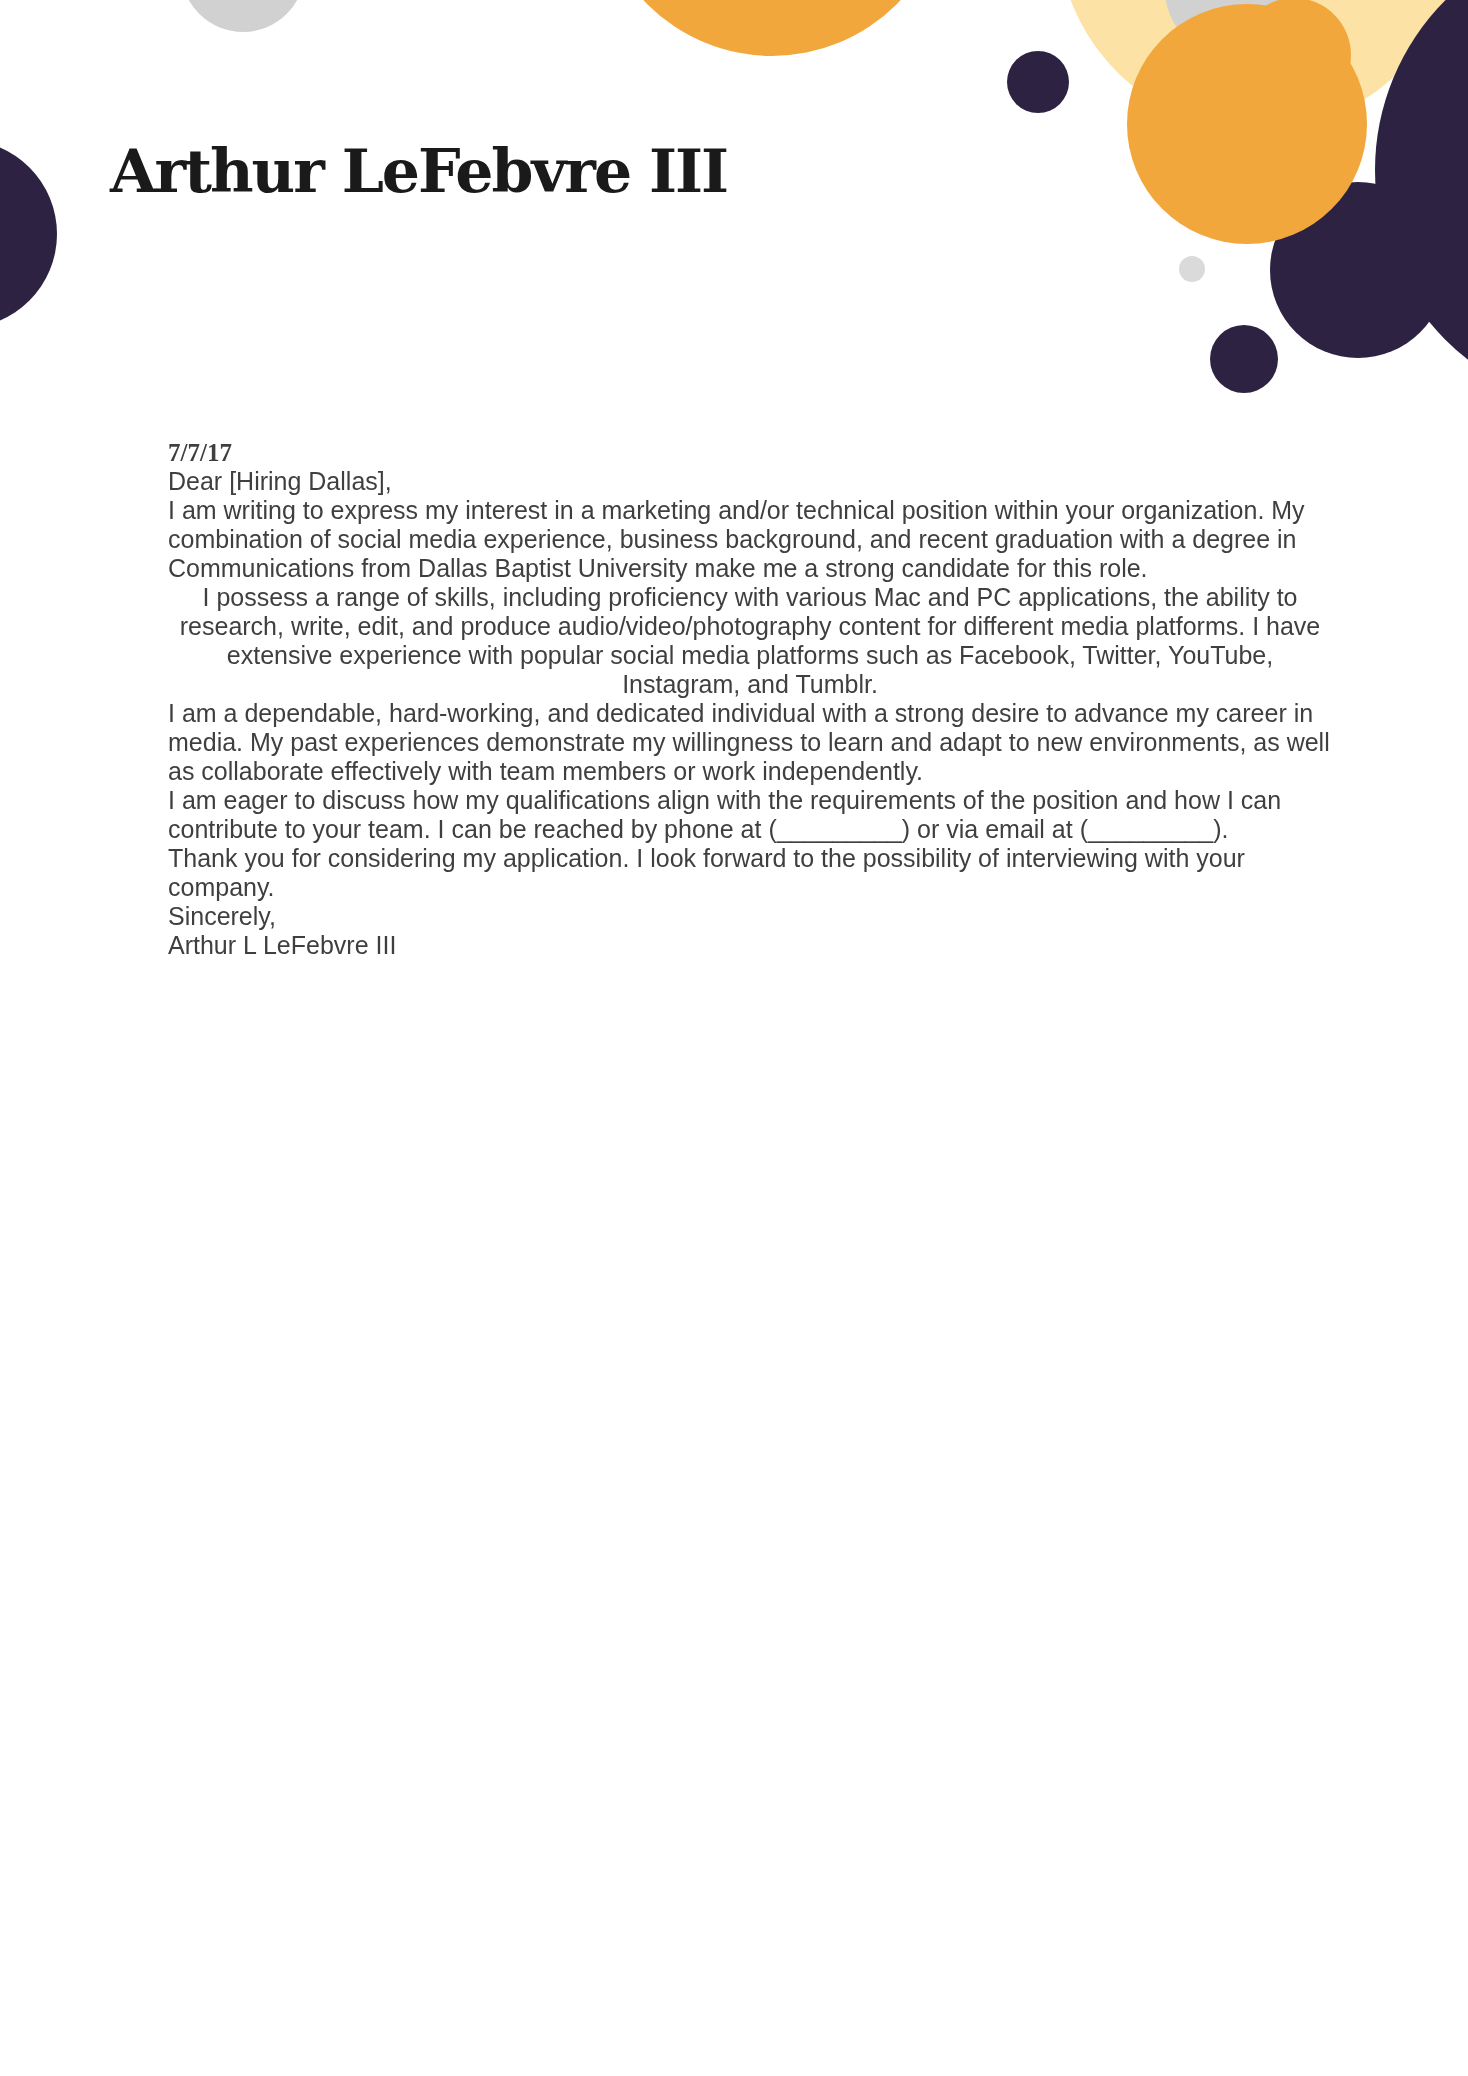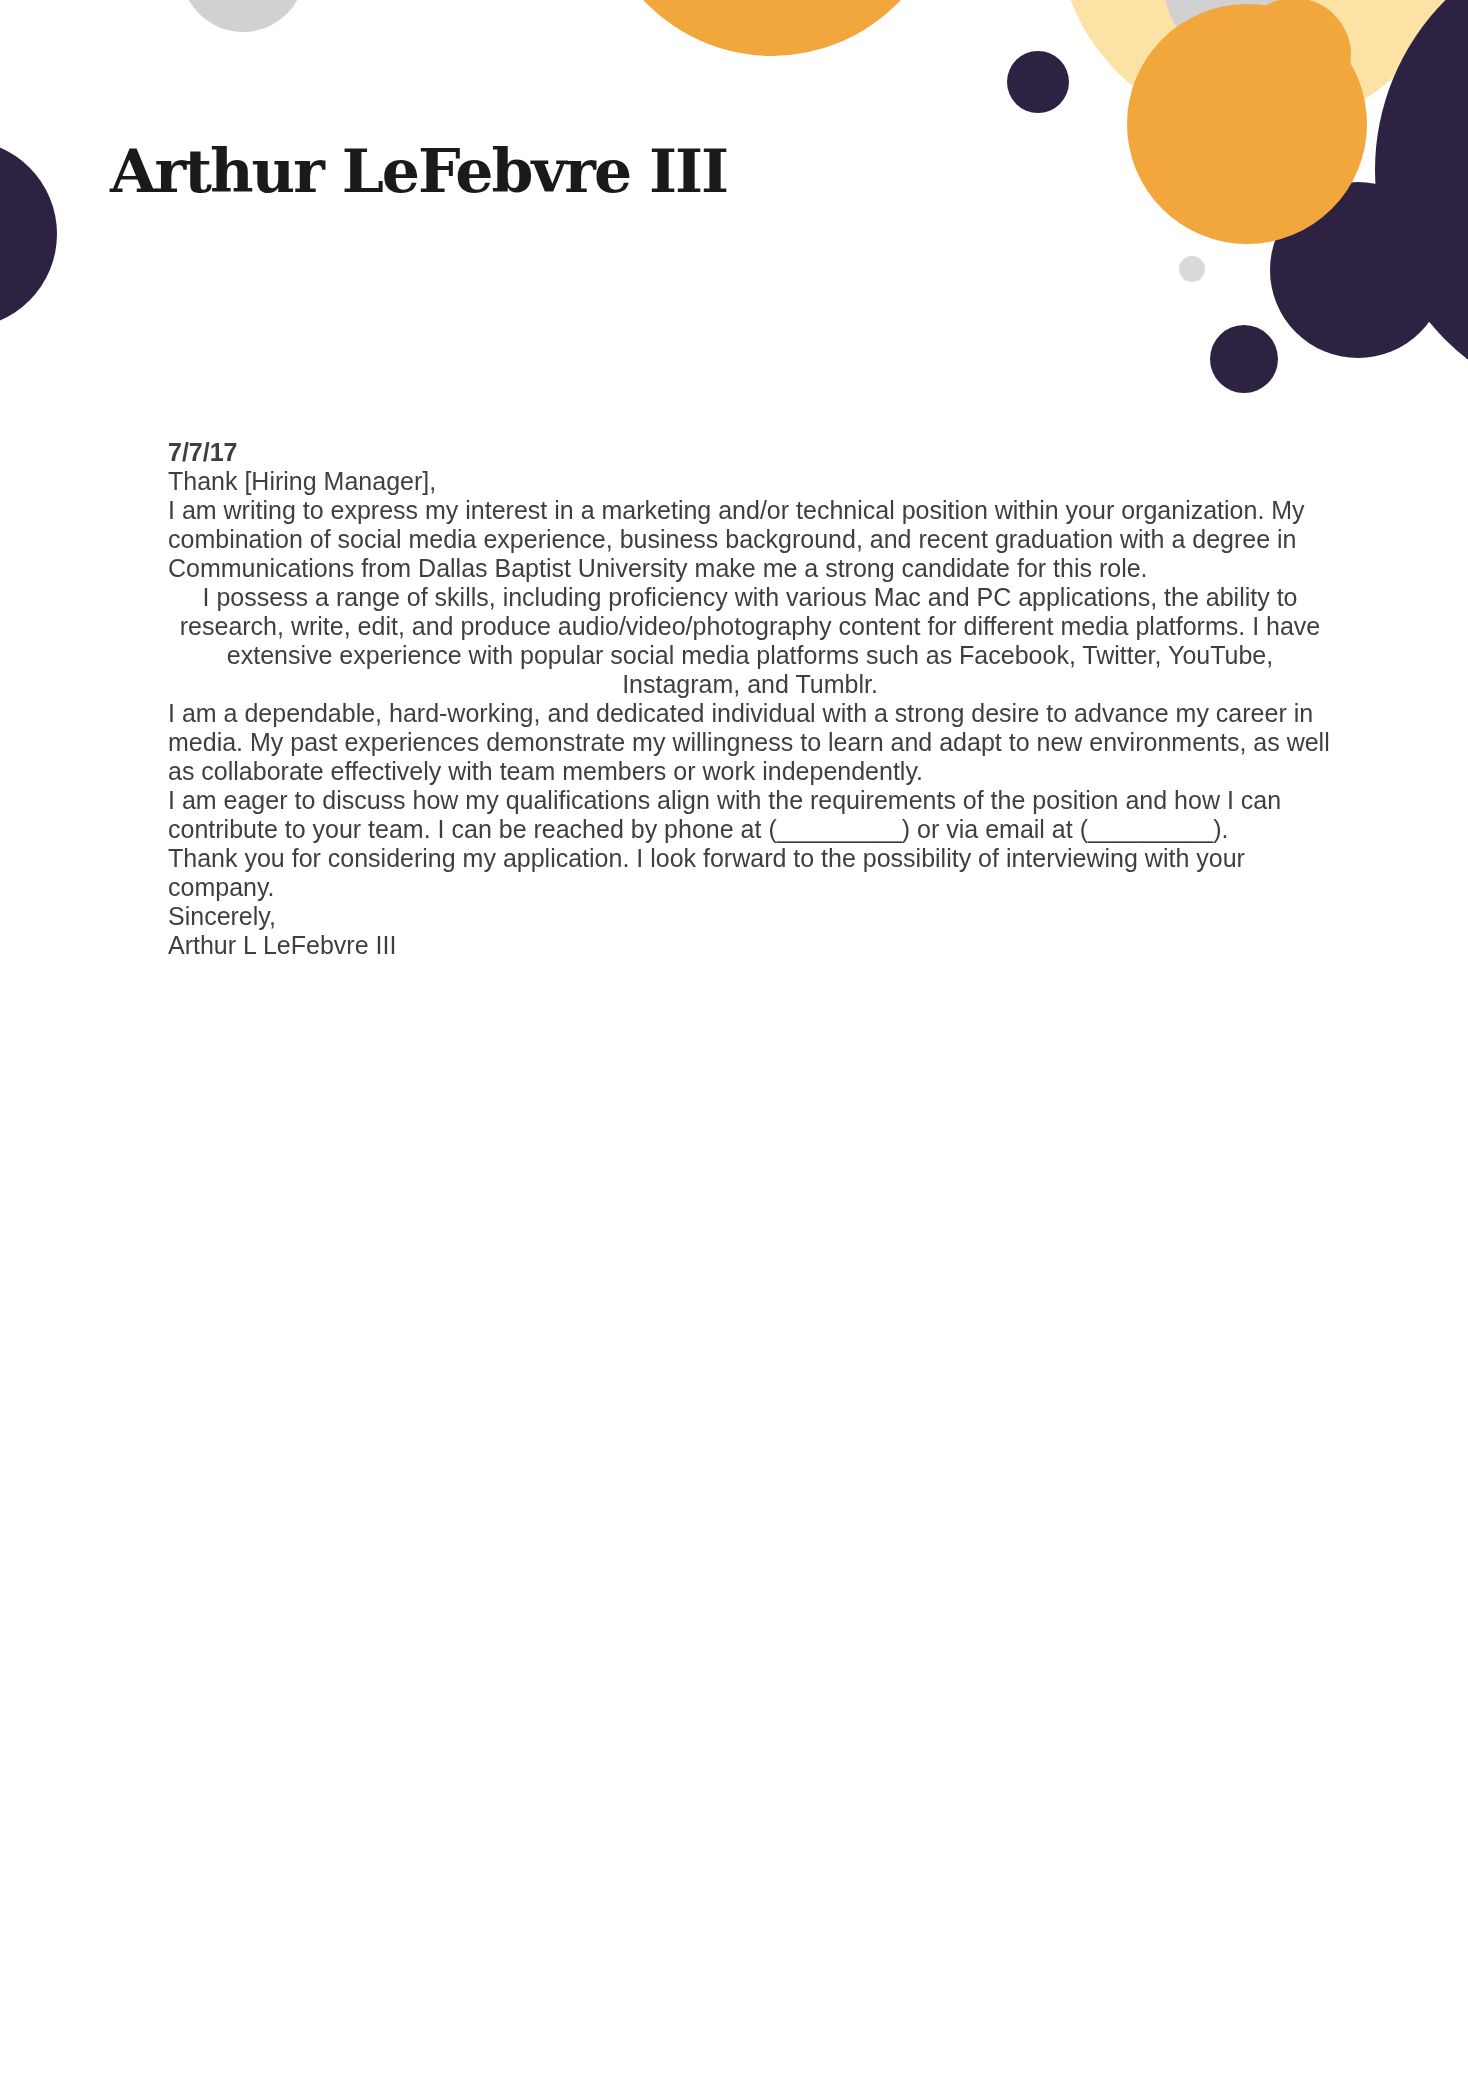--- a/index.html
+++ b/index.html
@@ -43,21 +43,21 @@
     z-index: 2;
     font-size: 25px;
     line-height: 29px;
     color: #3f3f3f;
   }
   .letter-body p, .letter-body div {
     margin: 0;
     padding: 0;
   }
   .recipient-block { margin-bottom: 119px; }
-  .date-line { font-weight: 700; margin-bottom: 28px; }
+  .date-line { font-weight: 700; margin-bottom: 28px; font-family: Liberation Serif, serif; }
   .salutation { margin-bottom: 33px; }
   .para-1 { margin-bottom: 34px; }
   .para-2 { margin-bottom: 28px; text-align: center; }
   .para-3 { margin-bottom: 30px; }
   .para-4 { margin-bottom: 32px; }
   .para-5 { margin-bottom: 31px; }
 </style>
 </head>
 <body>
 
@@ -80,21 +80,21 @@
     <circle cx="1184" cy="2098" r="68" fill="#F2A73D"></circle>
   </svg>
 
   <h1 class="title">Arthur LeFebvre III</h1>
 
   <div class="letter-body">
 
 
     <div class="date-line">7/7/17</div>
 
-    <div class="salutation">Thank [Hiring Manager],</div>
+    <div class="salutation">Dear [Hiring Dallas],</div>
 
     <p class="para-1">I am writing to express my interest in a marketing and/or technical position within your organization. My combination of social media experience, business background, and recent graduation with a degree in Communications from Dallas Baptist University make me a strong candidate for this role.</p>
     <p class="para-2">I possess a range of skills, including proficiency with various Mac and PC applications, the ability to research, write, edit, and produce audio/video/photography content for different media platforms. I have extensive experience with popular social media platforms such as Facebook, Twitter, YouTube, Instagram, and Tumblr.</p>
     <p class="para-3">I am a dependable, hard-working, and dedicated individual with a strong desire to advance my career in media. My past experiences demonstrate my willingness to learn and adapt to new environments, as well as collaborate effectively with team members or work independently.</p>
     <p class="para-4">I am eager to discuss how my qualifications align with the requirements of the position and how I can contribute to your team. I can be reached by phone at (_________) or via email at (_________).</p>
     <p class="para-5">Thank you for considering my application. I look forward to the possibility of interviewing with your company.</p>
 
     <div class="closing-block">
       <div>Sincerely,</div>
       <div>Arthur L LeFebvre III</div>

